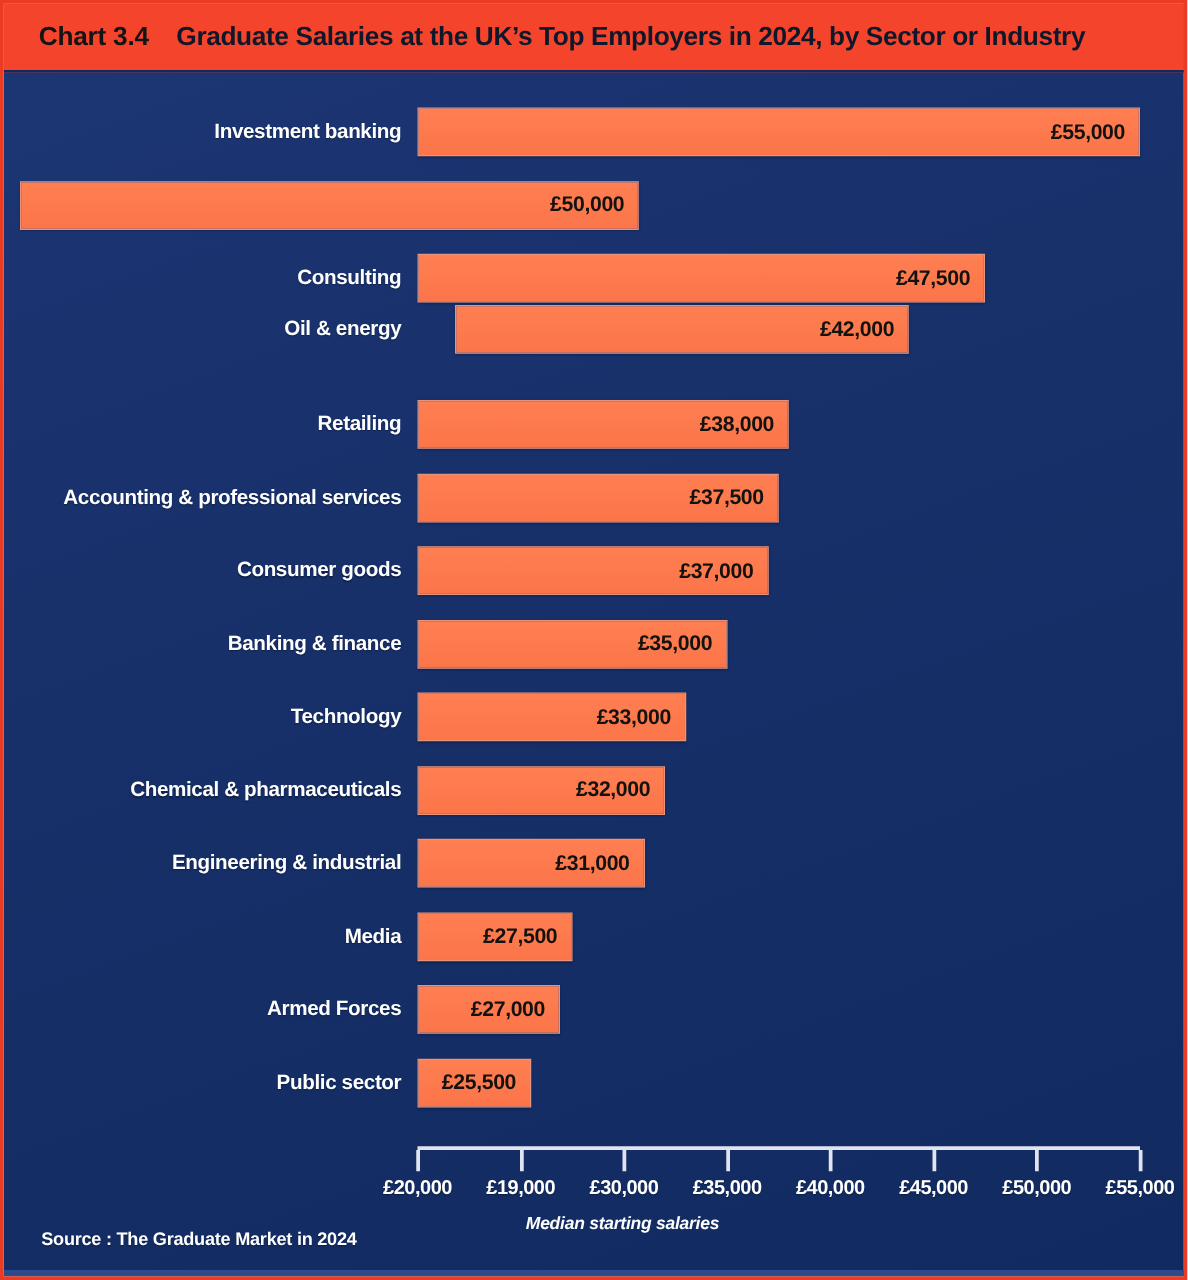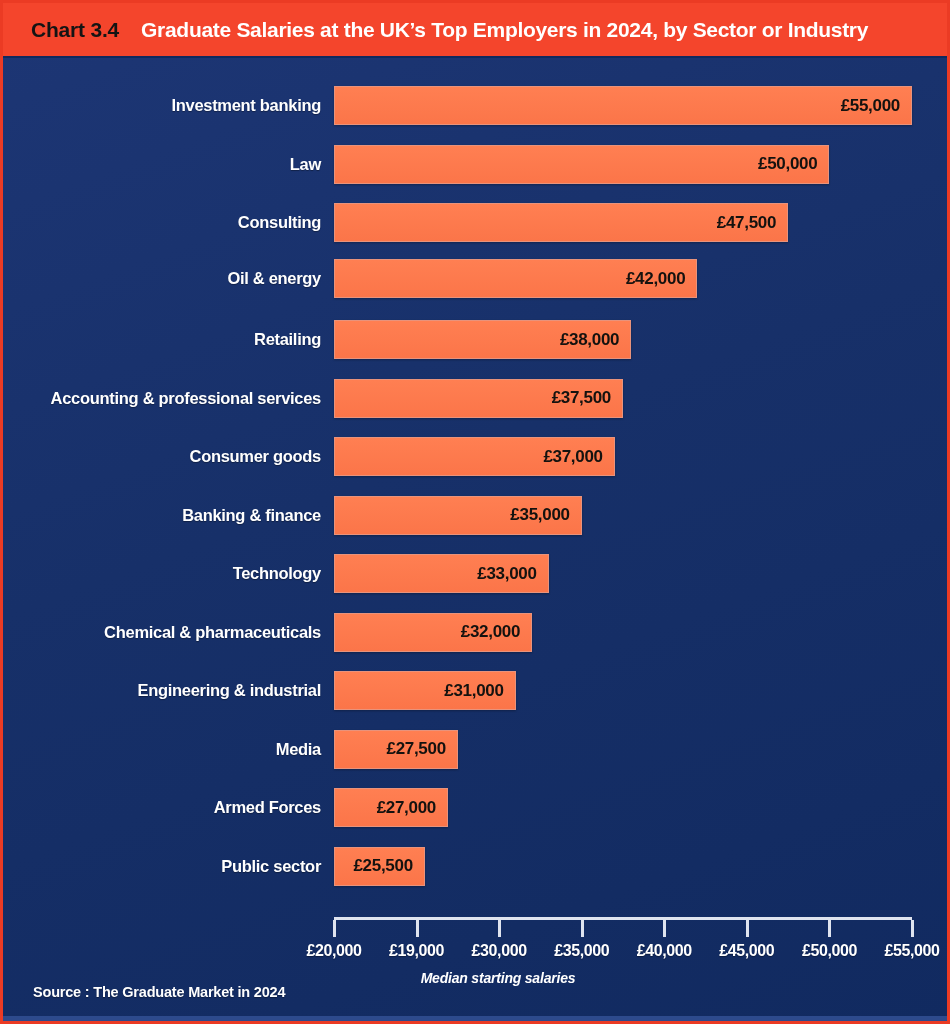--- a/index.html
+++ b/index.html
@@ -24,21 +24,21 @@
     padding-left:28px;
     border-bottom:2px solid #10295e;
   }
   #chart-number {
     color:#141414;
     font-size:21px; font-weight:bold;
     letter-spacing:-0.2px;
     white-space:nowrap;
   }
   #chart-title {
-    color:#ffffff;
+    color:#0f172a;
     font-size:21px; font-weight:bold;
     letter-spacing:-0.3px;
     margin-left:22px;
     white-space:nowrap;
   }
   
   #plot-area {
     position:absolute;
     left:0; top:55px;
     width:950px; height:850px;
@@ -153,36 +153,35 @@
   <div id="plot-area">
       <div class="bar-row" style="top: 28px;">
         <div class="cat-label">Investment banking</div>
         <div class="bar-wrap">
           <div class="bar" style="width: 578px;">
             <span class="bar-value">£55,000</span>
           </div>
         </div>
       </div>
       <div class="bar-row" style="top: 86.5px;">
-        <div class="cat-label">Law</div>
         <div class="bar-wrap">
           <div class="bar" style="width: 495.429px;">
             <span class="bar-value">£50,000</span>
           </div>
         </div>
       </div>
       <div class="bar-row" style="top: 145px;">
         <div class="cat-label">Consulting</div>
         <div class="bar-wrap">
           <div class="bar" style="width: 454.143px;">
             <span class="bar-value">£47,500</span>
           </div>
         </div>
       </div>
-      <div class="bar-row" style="top: 201px;">
+      <div class="bar-row" style="top: 186px; gap: 30px;">
         <div class="cat-label">Oil &amp; energy</div>
         <div class="bar-wrap">
           <div class="bar" style="width: 363.314px;">
             <span class="bar-value">£42,000</span>
           </div>
         </div>
       </div>
       <div class="bar-row" style="top: 262px;">
         <div class="cat-label">Retailing</div>
         <div class="bar-wrap">

